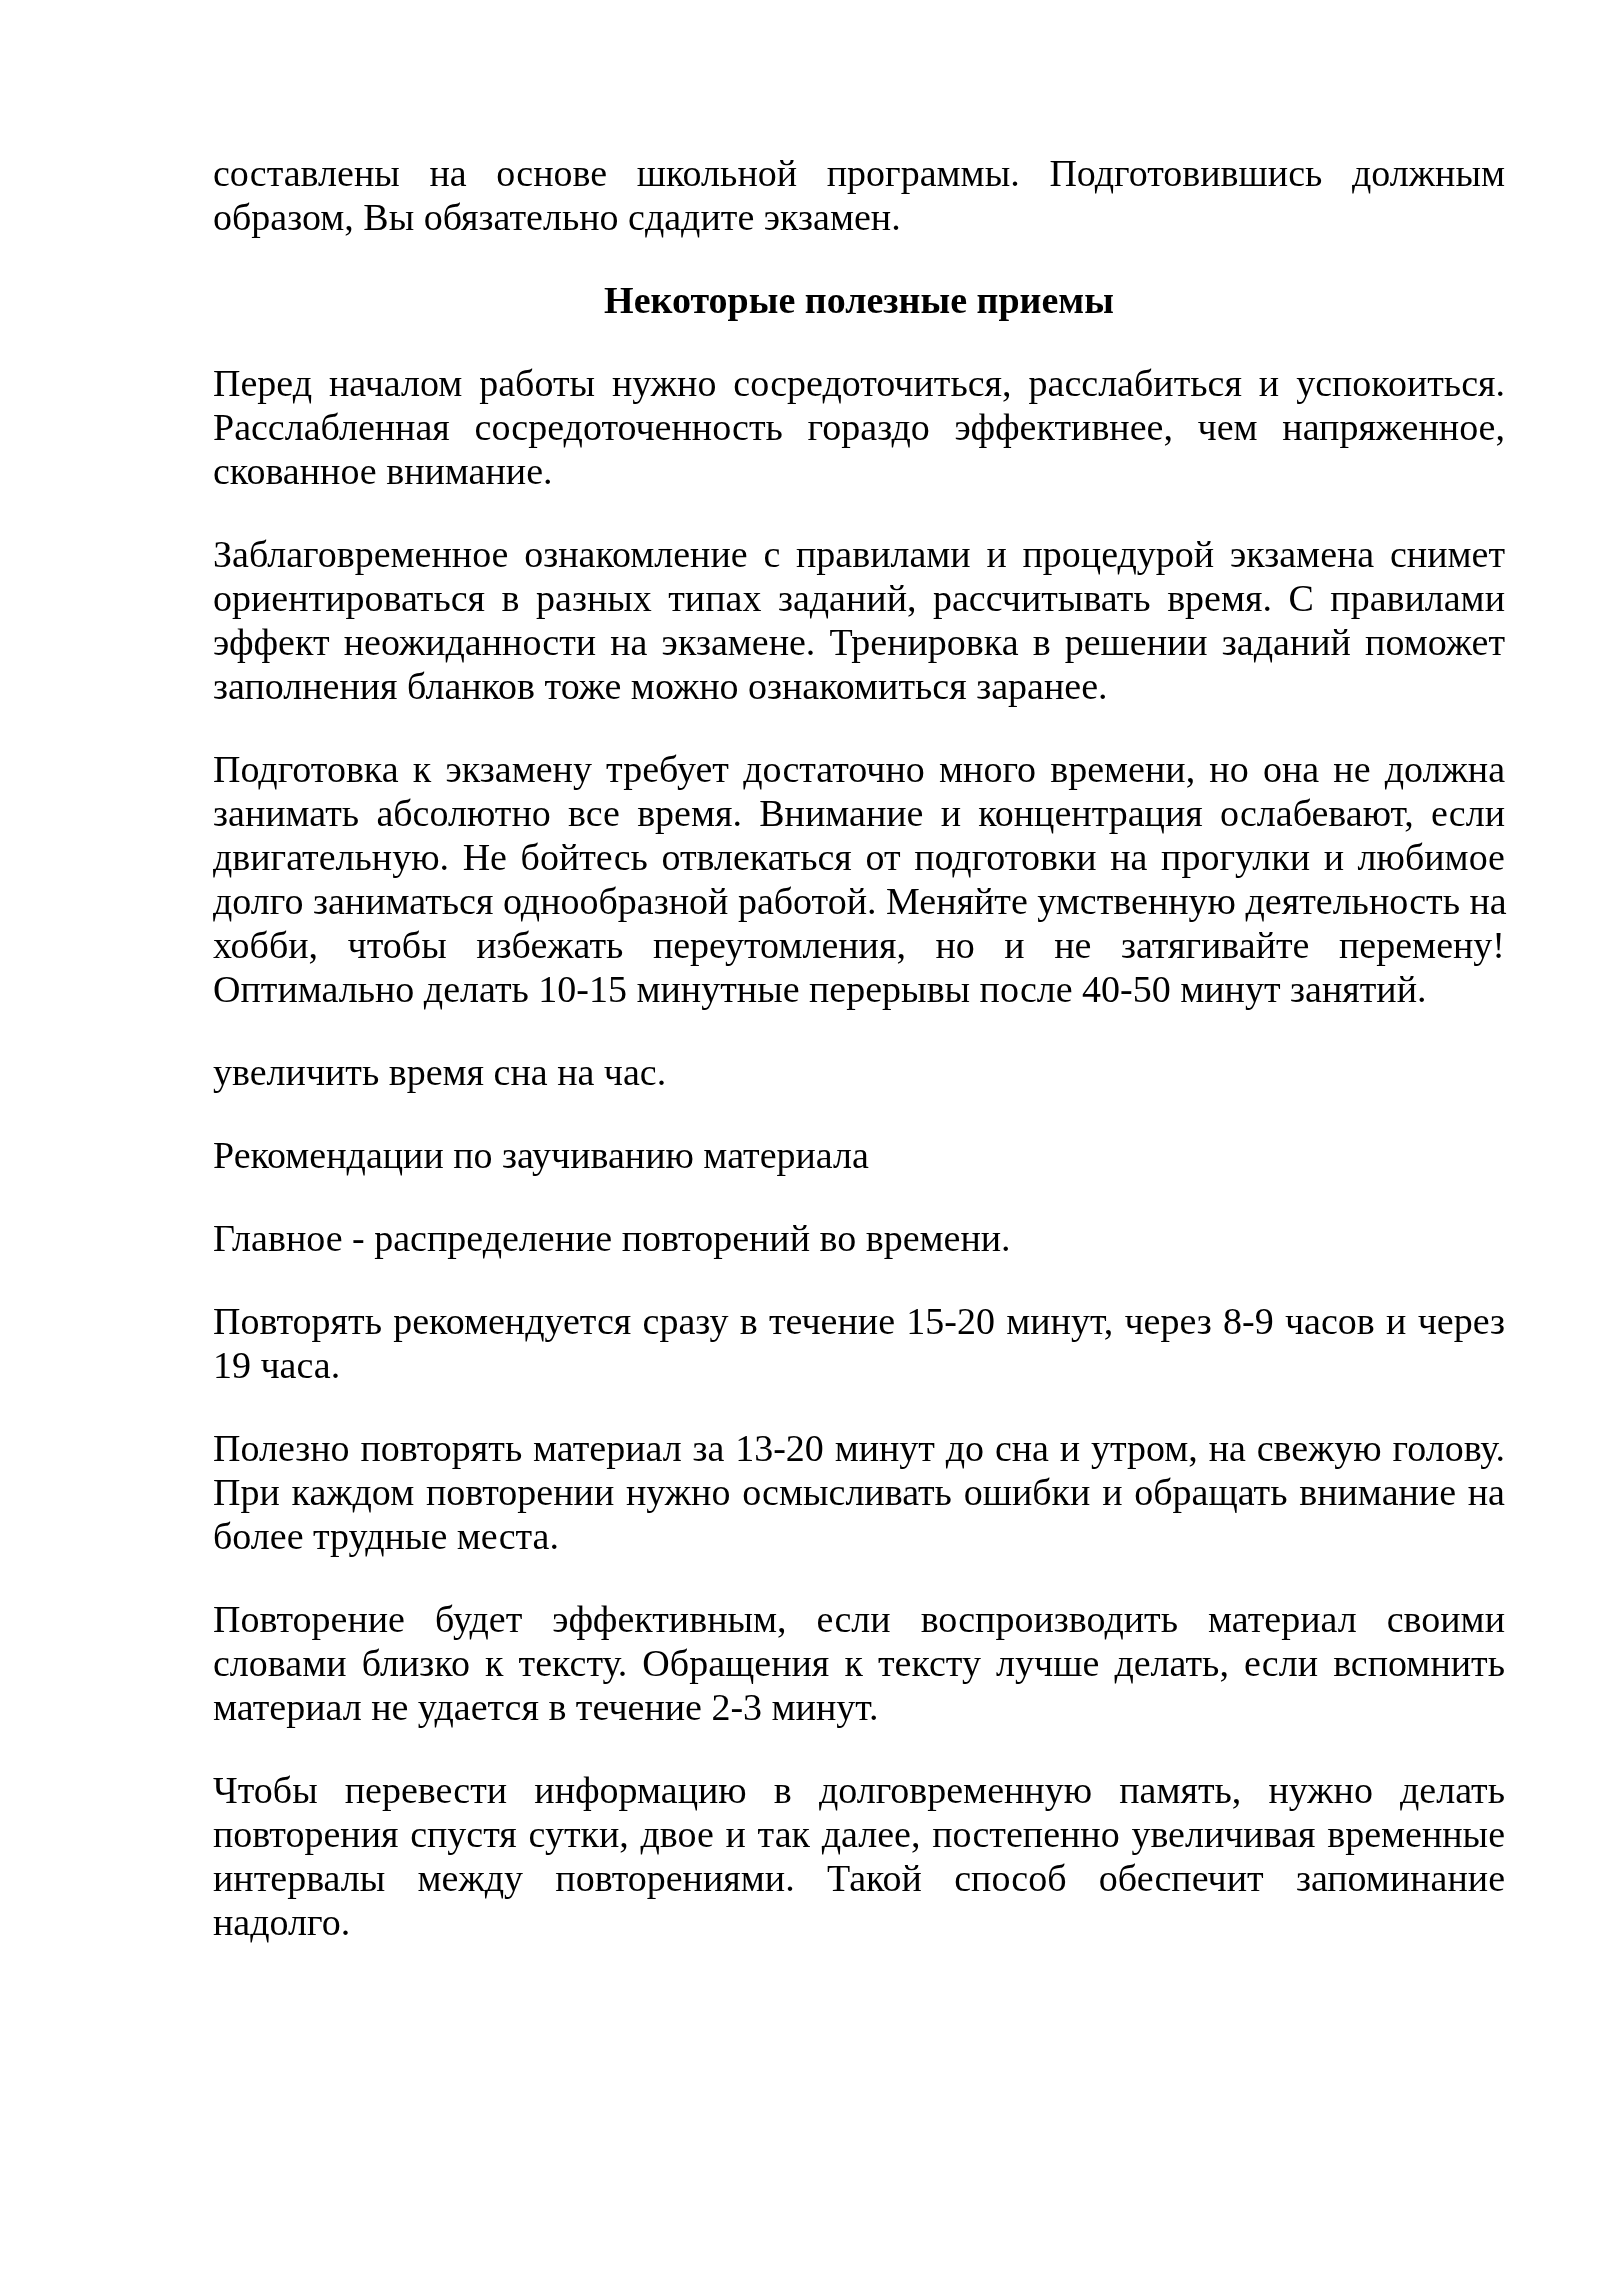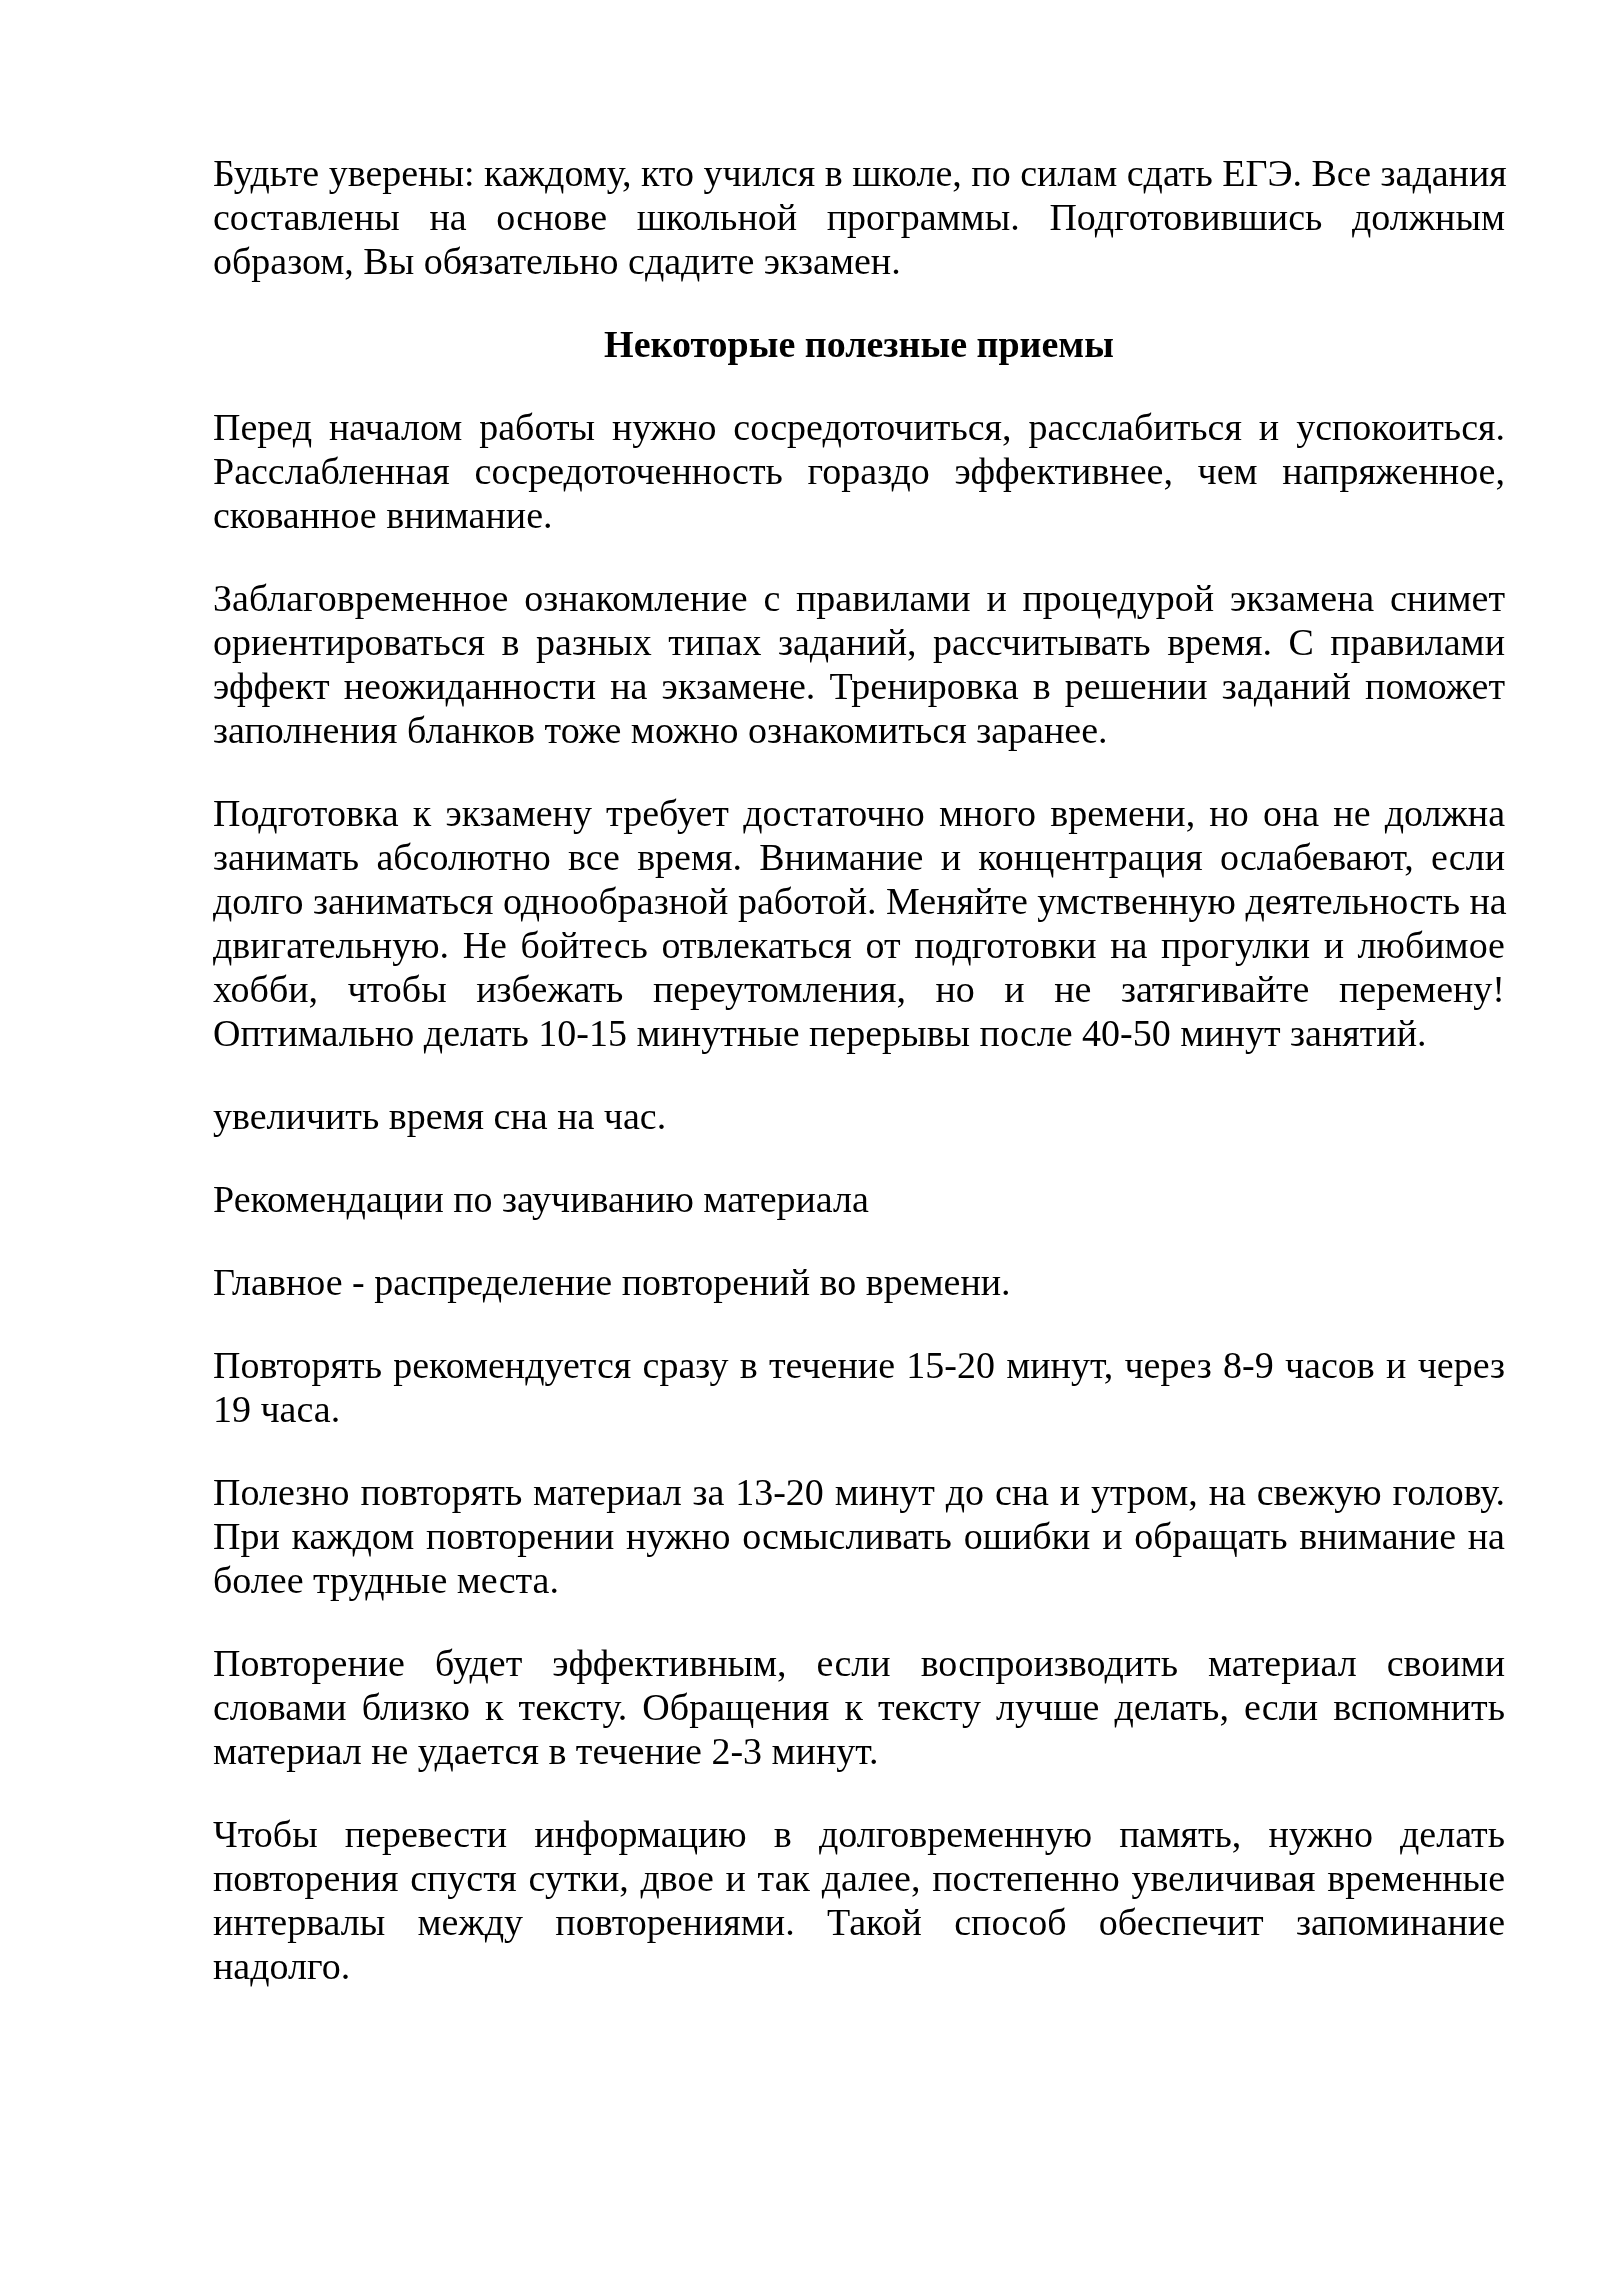--- a/index.html
+++ b/index.html
@@ -45,21 +45,20 @@
     .line.last {
       text-align-last: left;
     }
   </style>
 </head>
 <body>
 
 <div class="page">
 
   <p class="para">
-    <span class="line">Будьте уверены: каждому, кто учился в школе, по силам сдать ЕГЭ. Все задания</span>
     <span class="line">составлены на основе школьной программы. Подготовившись должным</span>
     <span class="line last">образом, Вы обязательно сдадите экзамен.</span>
   </p>
 
   <h2 class="heading">Некоторые полезные приемы</h2>
 
   <p class="para">
     <span class="line">Перед началом работы нужно сосредоточиться, расслабиться и успокоиться.</span>
     <span class="line">Расслабленная сосредоточенность гораздо эффективнее, чем напряженное,</span>
     <span class="line last">скованное внимание.</span>
@@ -68,22 +67,22 @@
   <p class="para">
     <span class="line">Заблаговременное ознакомление с правилами и процедурой экзамена снимет</span>
     <span class="line">ориентироваться в разных типах заданий, рассчитывать время. С правилами</span>
     <span class="line">эффект неожиданности на экзамене. Тренировка в решении заданий поможет</span>
     <span class="line last">заполнения бланков тоже можно ознакомиться заранее.</span>
   </p>
 
   <p class="para">
     <span class="line">Подготовка к экзамену требует достаточно много времени, но она не должна</span>
     <span class="line">занимать абсолютно все время. Внимание и концентрация ослабевают, если</span>
+    <span class="line">двигательную. Не бойтесь отвлекаться от подготовки на прогулки и любимое</span>
     <span class="line">долго заниматься однообразной работой. Меняйте умственную деятельность на</span>
-    <span class="line">двигательную. Не бойтесь отвлекаться от подготовки на прогулки и любимое</span>
     <span class="line">хобби, чтобы избежать переутомления, но и не затягивайте перемену!</span>
     <span class="line last">Оптимально делать 10-15 минутные перерывы после 40-50 минут занятий.</span>
   </p>
 
 
   <p class="para">
     <span class="line last">увеличить время сна на час.</span>
   </p>
 
   <p class="para">

